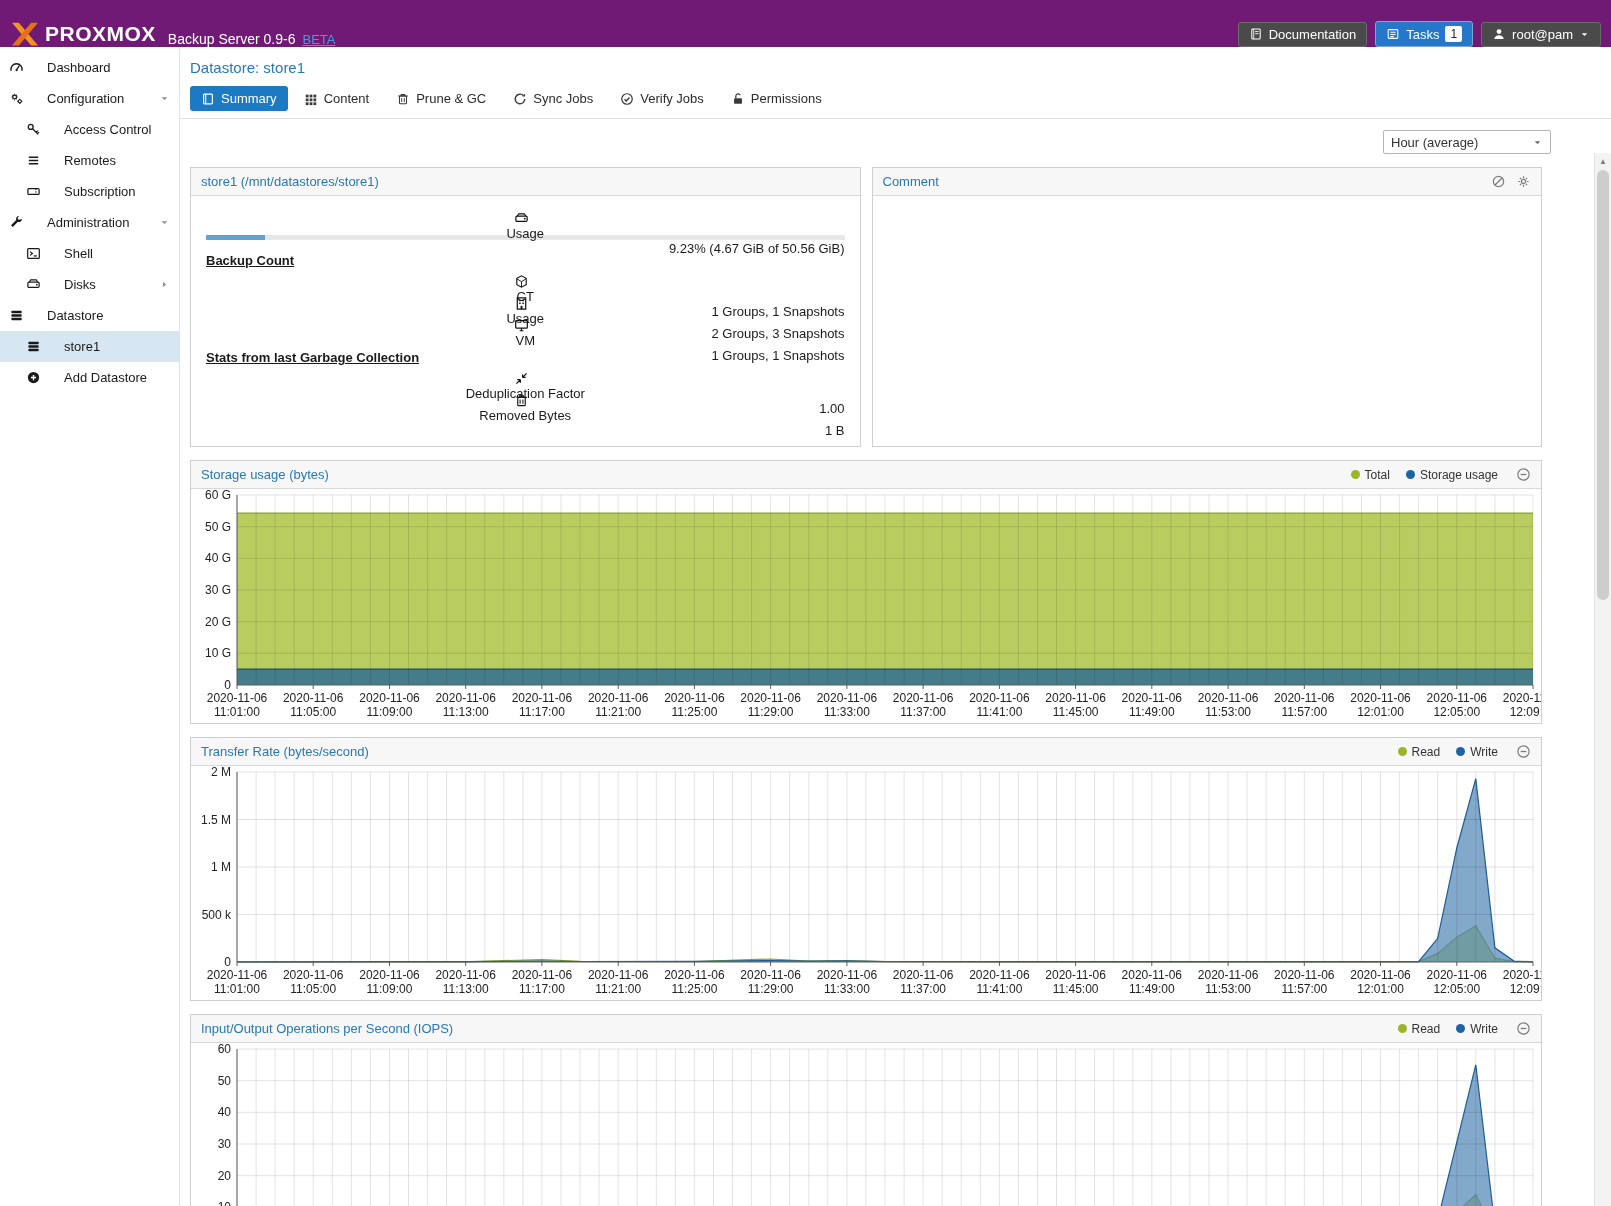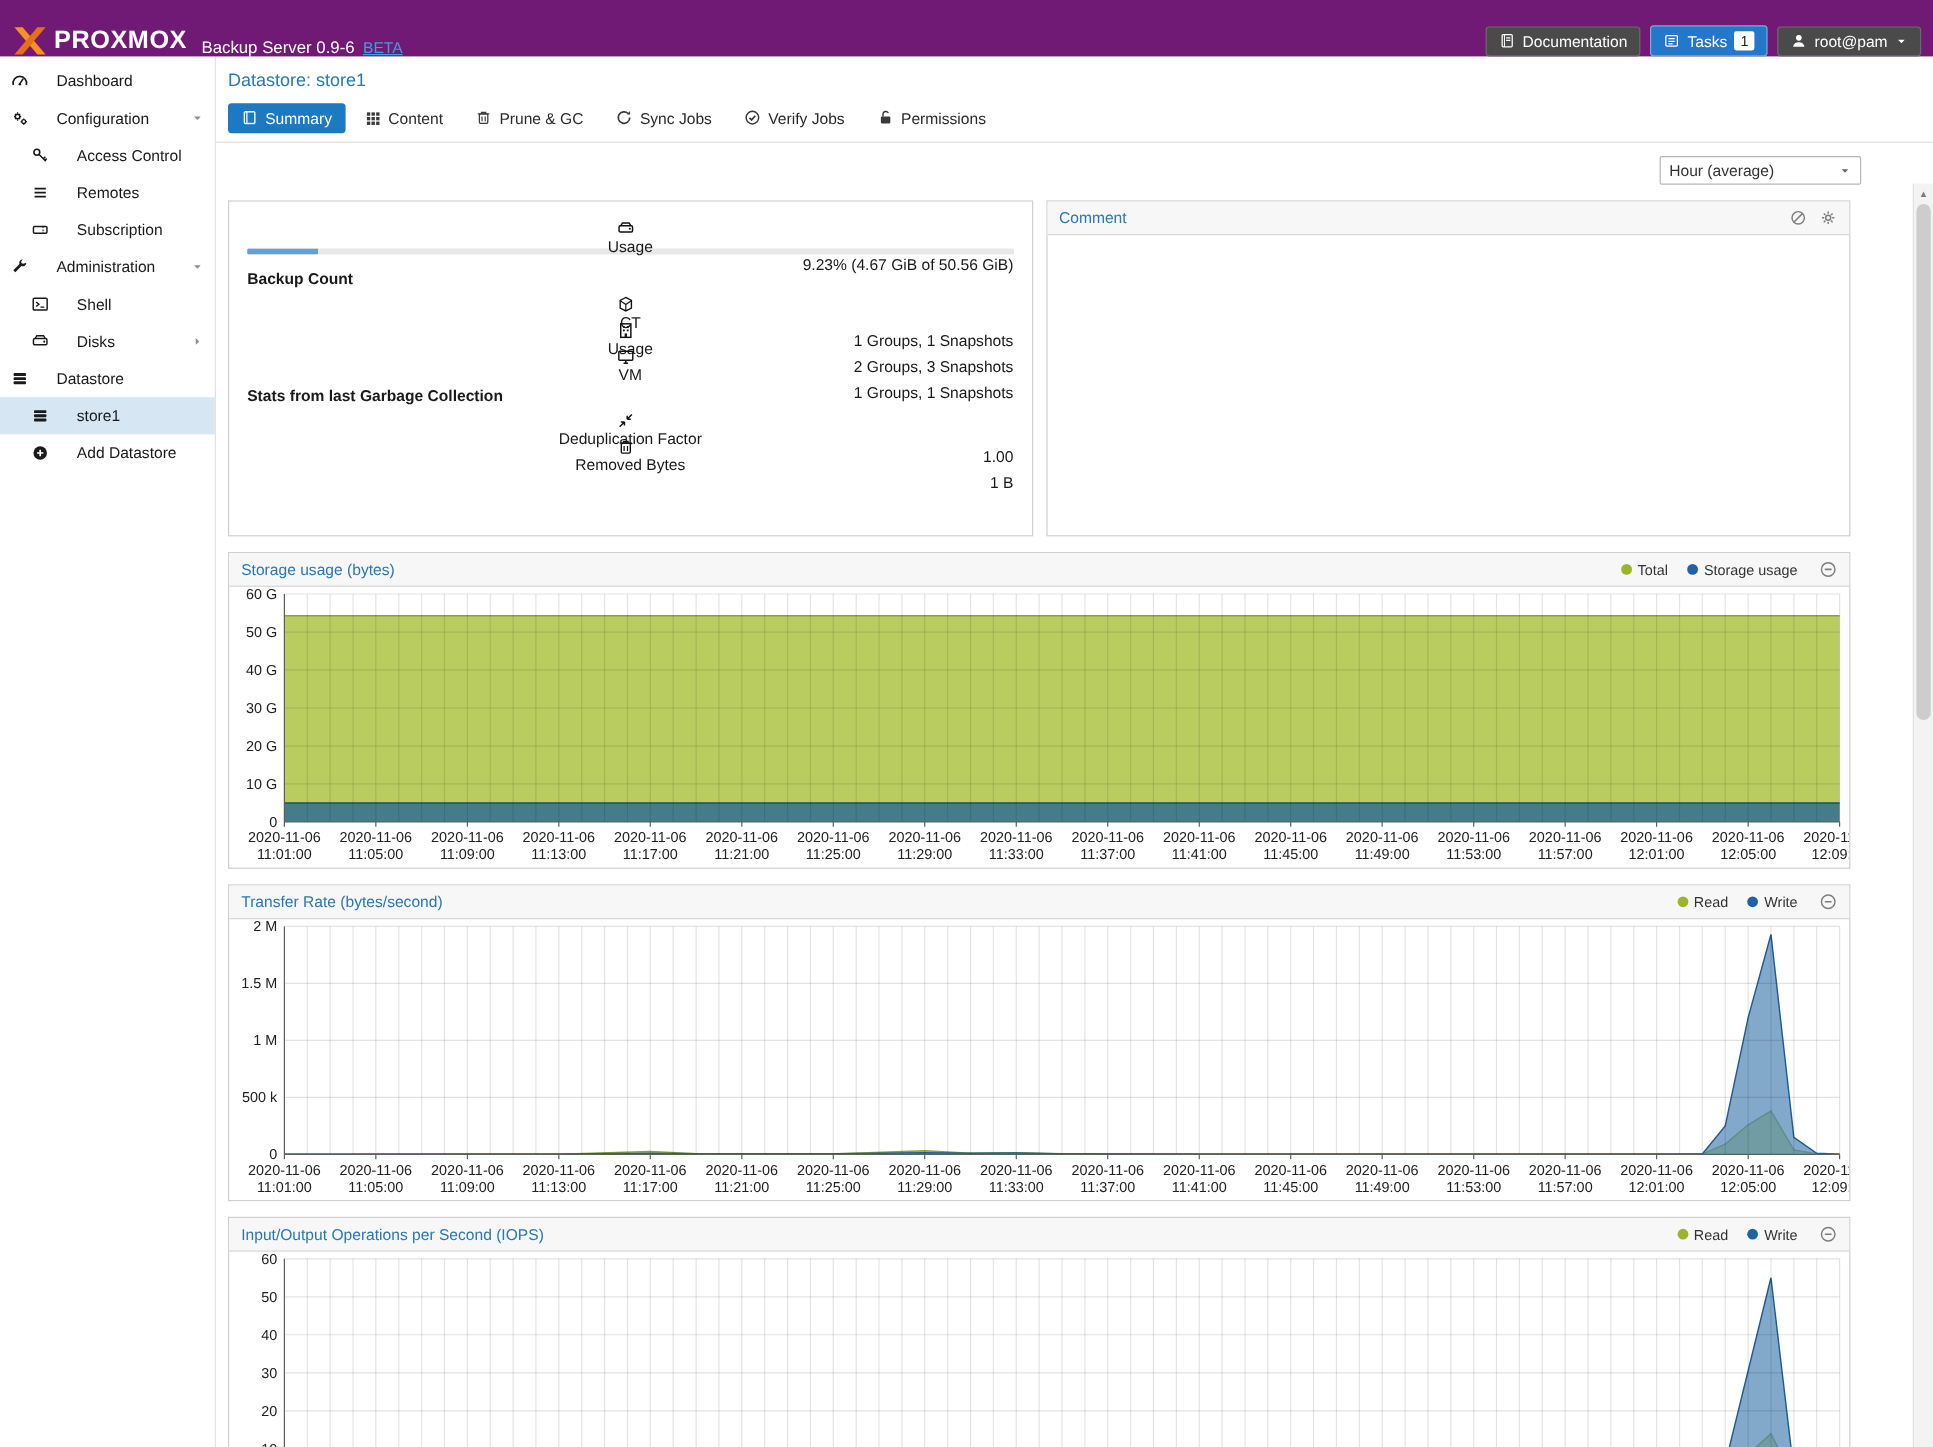--- a/index.html
+++ b/index.html
@@ -31,21 +31,21 @@
   .side-item { display:flex; align-items:center; height:31px; padding:0 9px; gap:23px; cursor:pointer; }
   .side-item .ic { width:15px; height:15px; color:#1a1a1a; }
   .side-item .caret { width:11px; height:11px; margin-left:auto; color:#8d8d8d; }
   .side-item.lvl1 { padding-left:26px; }
   .side-item.selected { background:#d6e6f3; }
 
   
   .content { position:absolute; left:180px; top:47px; right:0; bottom:0; background:#fff; }
   .page-title { color:#2878b8; font-size:15px; padding:12px 0 7px 10px; }
   .tabbar { display:flex; align-items:center; gap:5px; padding:3px 10px 7px; border-bottom:1px solid #e0e0e0; }
-  .tab { display:flex; align-items:flex-start; gap:6px; padding:5px 11px; border-radius:3px;
+  .tab { display:flex; align-items:center; gap:6px; padding:5px 11px; border-radius:3px;
          color:#2b2b2b; cursor:pointer; font-size:13px; }
   .tab .ic { color:#3a3a3a; }
   .tab.active { background:#1b7ac2; color:#fff; }
   .tab.active .ic { color:#fff; }
   .toolbar { display:flex; justify-content:flex-end; padding:11px 60px 9px 10px; }
   .select { display:flex; align-items:center; justify-content:space-between; width:168px; height:24px;
             border:1px solid #b5b5b5; border-radius:2px; padding:0 7px; background:#fff; color:#333; cursor:pointer; }
   .select .caret { color:#666; width:11px; height:11px; }
 
   .panels { padding:4px 0 10px 10px; width:1362px; }
@@ -55,21 +55,21 @@
   .panel-h { display:flex; align-items:center; background:#f7f7f7; border-bottom:1px solid #d8d8d8;
              padding:6px 10px; min-height:28px; }
   .panel-title { color:#2878b8; font-size:13px; }
   .panel-tools { margin-left:auto; display:flex; align-items:center; gap:10px; color:#7d7d7d; }
   .panel-tools svg { width:15px; height:15px; cursor:pointer; }
 
   .store-body { padding:12px 15px; }
   .srow { display:flex; align-items:center; margin:3px 0; height:19px;flex-direction:column; }
   .srow .ic { width:15px; height:15px; margin-right:8px; color:#111; }
   .srow .val { margin-left:auto; }
-  .sheading { font-weight:bold; margin:13px 0 6px; }
+  .sheading { font-weight:bold; margin:13px 0 6px;text-decoration:underline; }
   .progress { height:5px; background:#e8e8e8; border-radius:1px; margin:5px 0 2px; overflow:hidden; }
   .progress-fill { height:100%; background:#64a1d2; width:0; }
   .comment-body { flex:1; }
 
   .chart-panel { margin-bottom:13px; }
   .legend { display:flex; align-items:center; gap:16px; font-size:12px; color:#333; }
   .leg-item { display:flex; align-items:center; gap:5px; cursor:pointer; }
   .leg-dot { width:9px; height:9px; border-radius:50%; display:inline-block; }
   .collapse-icon { margin-left:8px; }
   .chart { width:100%; overflow:hidden; }
@@ -384,20 +384,23 @@
       <svg class="caret">
           <use href="#i-caret-down"></use>
         </svg>
     </div>
   </div>
 
   <div class="panels">
     <div class="row2">
 
       <div class="panel">
+        <div class="panel-h">
+          <span class="panel-title">store1 (/mnt/datastores/store1)</span>
+        </div>
         <div class="store-body">
           <div class="srow">
             <svg class="ic">
                 <use href="#i-hdd"></use>
               </svg>
             <span>Usage</span>
             <span class="val">9.23% (4.67 GiB of 50.56 GiB)</span>
           </div>
           <div class="progress">
             <div class="progress-fill" style="width: 9.23%;"></div>

